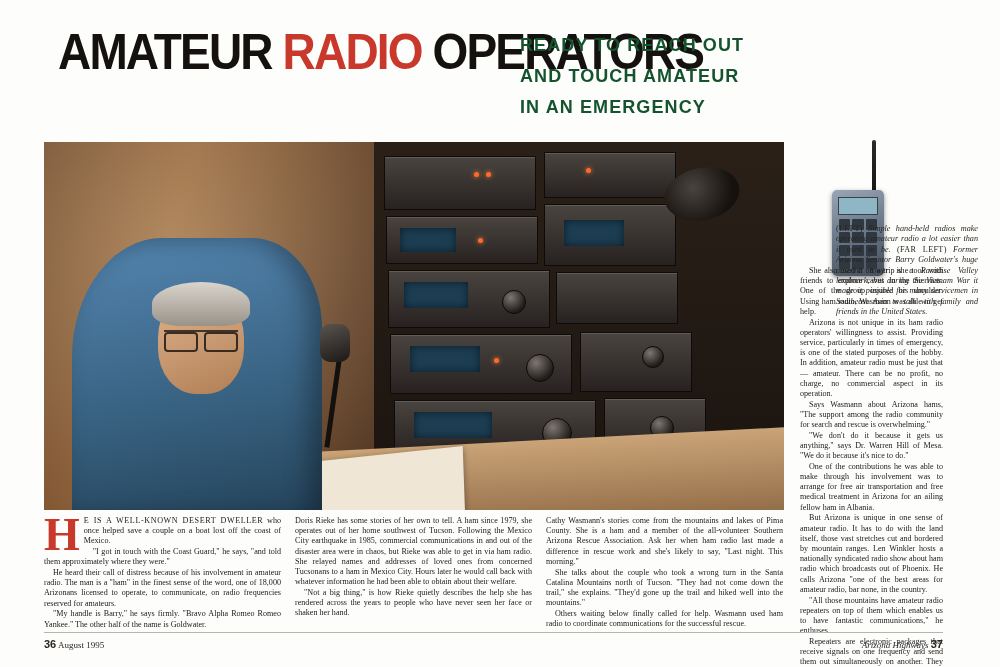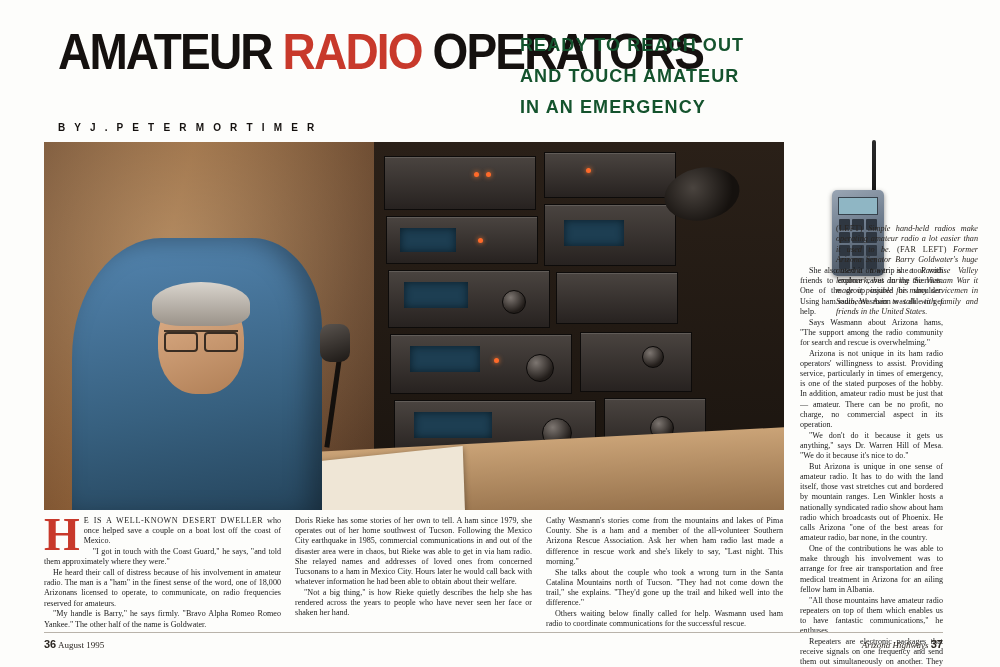--- a/index.html
+++ b/index.html
@@ -333,21 +333,20 @@
     <div class="headline"><span class="hl-a">AMATEUR </span><span class="hl-red">RADIO</span><span class="hl-b"> OPERATORS</span></div>
   </div>
 
   <div class="deck">
     <div>READY TO REACH OUT</div>
     <div>AND TOUCH AMATEUR</div>
     <div>IN AN EMERGENCY</div>
   </div>
 
   <div class="byline">
-    <span class="bl-right">B Y   J .   P E T E R   M O R T I M E R</span>
   </div>
 
   <div class="photo">
     <div class="sky"></div>
     <div class="rack">
       <div class="unit" style="left:10px;  top:14px;  width:150px; height:52px;"></div>
       <div class="unit" style="left:170px; top:10px;  width:130px; height:44px;"></div>
       <div class="unit" style="left:12px;  top:74px;  width:150px; height:46px;"></div>
       <div class="unit" style="left:170px; top:62px;  width:130px; height:60px;"></div>
       <div class="unit" style="left:14px;  top:128px; width:160px; height:56px;"></div>
@@ -412,25 +411,25 @@
   </div>
 
   <div class="caption">
     <div style="height:84px;"></div>
     <span class="lead">(LEFT)</span><span> Simple hand-held radios make operating amateur radio a lot easier than it used to be.</span>
     <span class="lead">(FAR LEFT)</span><span> Former Arizona Senator Barry Goldwater's huge antenna tower is a Paradise Valley landmark, but during the Vietnam War it made it possible for many servicemen in Southeast Asia to talk with family and friends in the United States.</span>
   </div>
 
   <div class="rightcol">
     <p>She also used it on a trip she took with friends to explore caves in the Sierritas. One of the group injured his shoulder. Using ham radio, Wasmann was able to get help.</p>
+    <p>Arizona is not unique in its ham radio operators' willingness to assist. Providing service, particularly in times of emergency, is one of the stated purposes of the hobby. In addition, amateur radio must be just that — amateur. There can be no profit, no charge, no commercial aspect in its operation.</p>
     <p>Says Wasmann about Arizona hams, "The support among the radio community for search and rescue is overwhelming."</p>
-    <p>Arizona is not unique in its ham radio operators' willingness to assist. Providing service, particularly in times of emergency, is one of the stated purposes of the hobby. In addition, amateur radio must be just that — amateur. There can be no profit, no charge, no commercial aspect in its operation.</p>
     <p>"We don't do it because it gets us anything," says Dr. Warren Hill of Mesa. "We do it because it's nice to do."</p>
+    <p>One of the contributions he was able to make through his involvement was to arrange for free air transportation and free medical treatment in Arizona for an ailing fellow ham in Albania.</p>
     <p>But Arizona is unique in one sense of amateur radio. It has to do with the land itself, those vast stretches cut and bordered by mountain ranges. Len Winkler hosts a nationally syndicated radio show about ham radio which broadcasts out of Phoenix. He calls Arizona "one of the best areas for amateur radio, bar none, in the country.</p>
-    <p>One of the contributions he was able to make through his involvement was to arrange for free air transportation and free medical treatment in Arizona for an ailing fellow ham in Albania.</p>
     <p>"All those mountains have amateur radio repeaters on top of them which enables us to have fantastic communications," he enthuses.</p>
     <p>Repeaters are electronic packages that receive signals on one frequency and send them out simultaneously on another. They make it possible to get past  the limitations of  VHF/UHF transmission. Radio waves on these frequencies work on a "line of sight" basis, an unobstructed view between two amateur radio antennas and you have communication. A man-made or natural obstruction between them and the connection is cut. In addition there is a limit of range depending on the size of the antenna.</p>
 
   </div>
 
   <div class="bodycols">
 
     <div class="col">
       <p class="first"><span class="dropcap">H</span><span class="smallcaps">E IS A WELL-KNOWN DESERT DWELLER</span><span> who once helped save a couple on a boat lost off the coast of Mexico.</span></p>
       <p>"I got in touch with the Coast Guard," he says, "and told them approximately where they were."</p>
@@ -438,21 +437,21 @@
       <p>"My handle is Barry," he says firmly. "Bravo Alpha Romeo Romeo Yankee."  The other half of the name is Goldwater.</p>
     </div>
 
     <div class="col">
       <p class="first">Doris Rieke has some stories of her own to tell. A ham since 1979, she operates out of her home southwest of Tucson. Following the Mexico City earthquake in 1985, commercial communications in and out of the disaster area were in chaos, but Rieke was able to get in via ham radio. She relayed names and addresses of loved ones from concerned Tucsonans to a ham in Mexico City. Hours later he would call back with whatever information he had been able to obtain about their welfare.</p>
       <p>"Not a big thing," is how Rieke quietly describes the help she has rendered across the years to people who have never seen her face or shaken her hand.</p>
     </div>
 
     <div class="col">
       <p class="first">Cathy Wasmann's stories come from the mountains and lakes of Pima County.  She is a ham and a member of the all-volunteer Southern Arizona Rescue Association. Ask her when ham radio last made a difference in rescue work and she's likely to say, "Last night. This morning."</p>
-      <p>She talks about the couple who took a wrong turn in the Santa Catalina Mountains north of Tucson. "They had not come down the trail," she explains. "They'd gone up the trail and hiked well into the difference."</p>
+      <p>She talks about the couple who took a wrong turn in the Santa Catalina Mountains north of Tucson. "They had not come down the trail," she explains. "They'd gone up the trail and hiked well into the mountains."</p>
       <p>Others waiting below finally called for help. Wasmann used ham radio to coordinate communications for the successful rescue.</p>
     </div>
 
   </div>
 
   <div class="footer-rule"></div>
   <div class="folio-left">
     <span class="num">36</span>
     <span>August 1995</span>
   </div>

